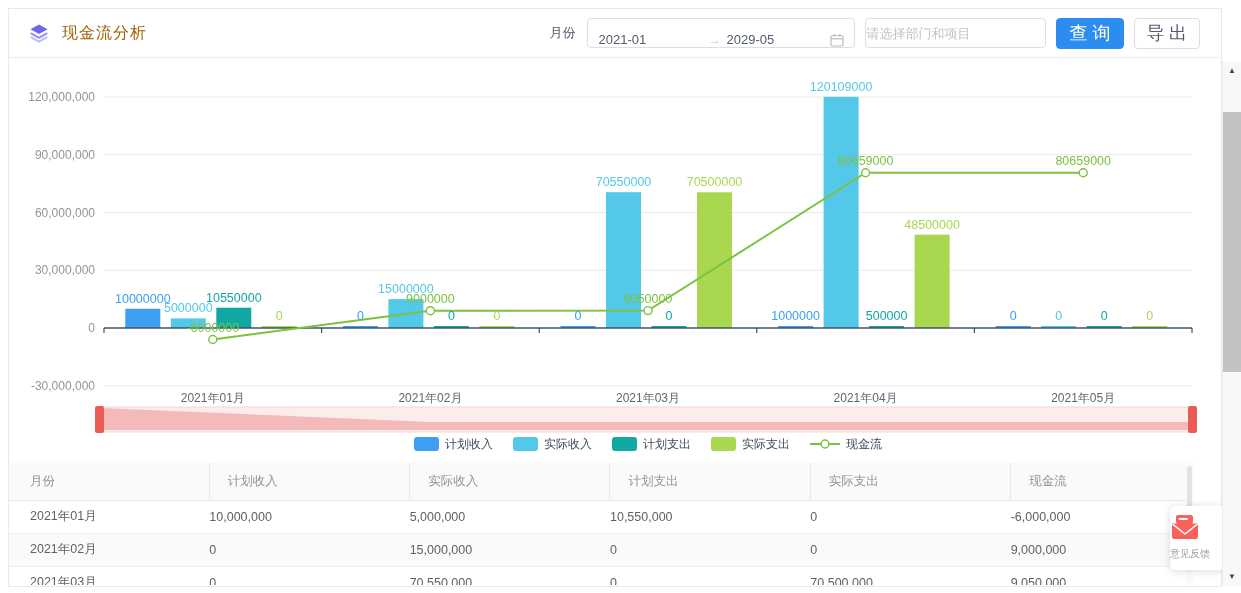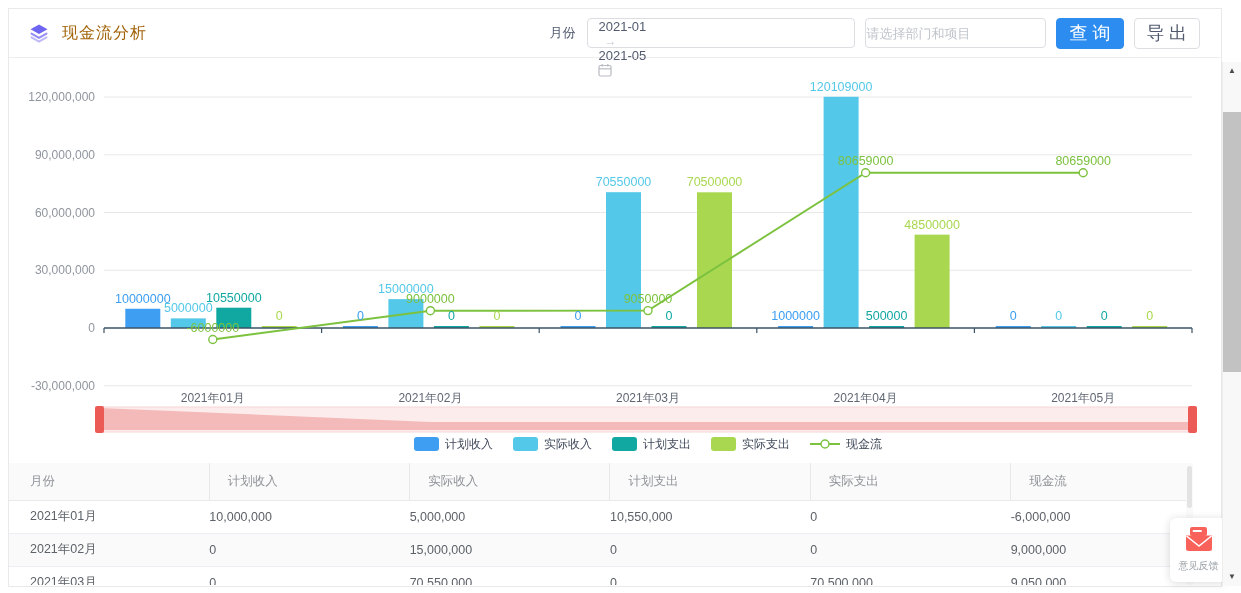--- a/index.html
+++ b/index.html
@@ -6,22 +6,22 @@
   .stage{position:relative;width:1241px;height:593px;background:#fff;overflow:hidden;
          font-family:"Liberation Sans","DejaVu Sans",sans-serif;}
   .card-border{position:absolute;left:8px;top:8px;width:1212px;height:577px;border:1px solid #e9e9e9;pointer-events:none;}
   
   .header{position:absolute;left:9px;top:9px;width:1211px;height:49px;background:#fff;
           border-bottom:1px solid #ededed;display:flex;align-items:center;padding:0 20px;box-sizing:border-box;z-index:2;}
   .app-icon{width:20px;height:20px;margin-right:13px;flex:none;}
   .page-title{font-size:16px;color:#a16207;letter-spacing:1px;}
   .header-right{margin-left:auto;display:flex;align-items:center;gap:10px;}
   .field-label{font-size:13px;color:#515a6e;margin-right:2px;}
-  .date-range{width:268px;height:30px;border:1px solid #dcdee2;border-radius:4px;display:flex;align-items:flex-start;
-              padding:0 10px;box-sizing:border-box;font-size:13px;color:#515a6e;background:#fff;flex-direction:column;}
+  .date-range{width:268px;height:30px;border:1px solid #dcdee2;border-radius:4px;display:flex;align-items:flex-end;
+              padding:0 10px;box-sizing:border-box;font-size:13px;color:#515a6e;background:#fff;}
   .date-val{flex:1;}
   .date-sep{color:#c5c8ce;margin:0 6px;font-size:12px;}
   .cal-icon{width:14px;height:14px;flex:none;opacity:.55;}
   .dept-input{width:181px;height:30px;border:1px solid #dcdee2;border-radius:4px;font-size:13px;
               padding:0 0;box-sizing:border-box;color:#701a75;outline:none;font-family:inherit;}
   .dept-input::placeholder{color:#c0c4cc;}
   .btn{height:31px;min-width:58px;border-radius:4px;font-size:18px;display:flex;align-items:center;justify-content:center;
        cursor:pointer;box-sizing:border-box;padding:0 12px;font-family:inherit;}
   .btn-primary{background:#2d8cf0;border:1px solid #2d8cf0;color:#fff;}
   .btn-default{background:#fff;border:1px solid #dcdee2;color:#515a6e;font-family:Liberation Serif, serif;}
@@ -42,22 +42,22 @@
   th:nth-child(n+2){border-left:1px solid #e8e8e8;}
   td{height:33px;border-bottom:1px solid #ebeef5;color:#5d6269;font-size:12.5px;padding:0 0 0 18px;
      box-sizing:border-box;background:#fff;white-space:nowrap;}
   td.cell-month{padding-left:21px;}
   td.cell-num{text-align:left;padding:0 14px 0 0;}
   tr.striped td{background:#fafafa;}
   
   .inner-scroll{position:absolute;left:1186px;top:464px;width:7px;height:121px;background:#fafafa;z-index:3;}
   .inner-scroll .inner-thumb{position:absolute;left:1px;top:2px;width:5px;height:42px;background:#e3e3e3;border-radius:3px;}
   
-  .feedback{position:absolute;left:1170px;top:518px;width:57px;height:64px;background:#fff;border-radius:6px;
-            box-shadow:0 1px 8px rgba(0,0,0,.15);z-index:5;text-align:center;cursor:pointer;}
+  .feedback{position:absolute;left:1170px;top:506px;width:57px;height:64px;background:#fff;border-radius:6px;
+            box-shadow:0 1px 8px rgba(0,0,0,.15);z-index:5;text-align:left;cursor:pointer;}
   .feedback svg{margin-top:8px;}
   .feedback-label{font-size:10px;color:#9aa0a6;margin-top:2px;}
   
   .scrollbar{position:absolute;left:1222px;top:62px;width:18px;height:524px;background:#f8f8f8;
              border-left:1px solid #ededed;z-index:6;}
   .scroll-arrow{position:absolute;left:0;width:18px;height:14px;text-align:center;font-size:8px;color:#4a4a4a;
                 line-height:14px;cursor:pointer;}
   .scroll-up{top:2px;}
   .scroll-down{bottom:2px;}
   .scroll-thumb{position:absolute;left:0;top:50px;width:18px;height:260px;background:#c2c2c2;cursor:pointer;}
@@ -156,21 +156,21 @@
       <path d="M2.5 10.6 L10 14.8 L17.5 10.6" fill="none" stroke="#6e66f0" stroke-width="2" stroke-linecap="round" opacity=".75"></path>
       <path d="M2.5 14.4 L10 18.6 L17.5 14.4" fill="none" stroke="#6e66f0" stroke-width="2" stroke-linecap="round" opacity=".45"></path>
     </svg>
     <span class="page-title">现金流分析</span>
 
     <div class="header-right">
       <span class="field-label">月份</span>
       <div class="date-range">
         <span class="date-val">2021-01</span>
         <span class="date-sep">→</span>
-        <span class="date-val">2021-05</span>
+        <span class="date-val">2029-05</span>
         <svg class="cal-icon" viewBox="0 0 14 14">
           <rect x="1" y="2.5" width="12" height="10.5" rx="1.5" fill="none" stroke="#80848f" stroke-width="1.2"></rect>
           <line x1="1" y1="5.8" x2="13" y2="5.8" stroke="#80848f" stroke-width="1.2"></line>
           <line x1="4.2" y1="1" x2="4.2" y2="3.5" stroke="#80848f" stroke-width="1.2"></line>
           <line x1="9.8" y1="1" x2="9.8" y2="3.5" stroke="#80848f" stroke-width="1.2"></line>
         </svg>
       </div>
       <input class="dept-input" placeholder="请选择部门和项目" style="">
       <button class="btn btn-primary">查 询</button>
       <button class="btn btn-default">导 出</button>

